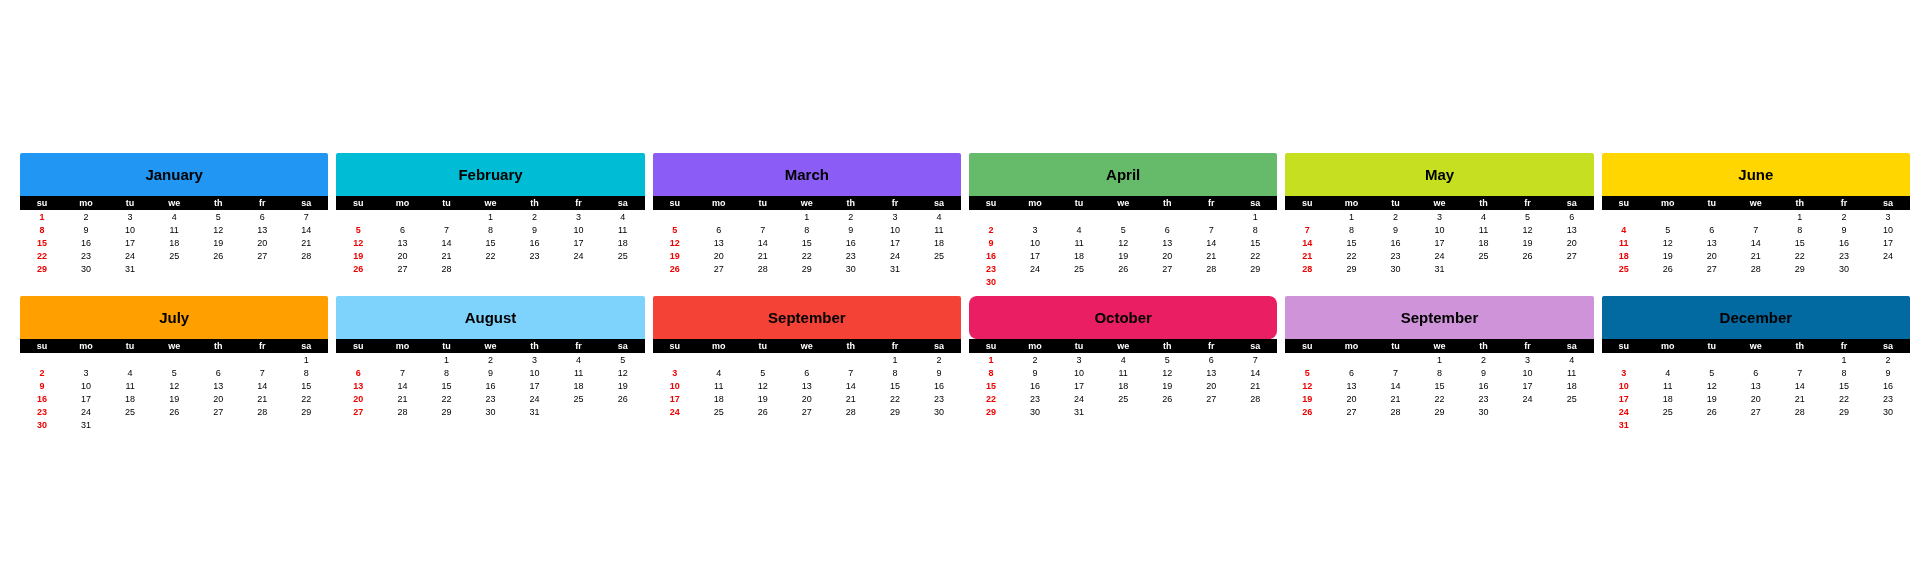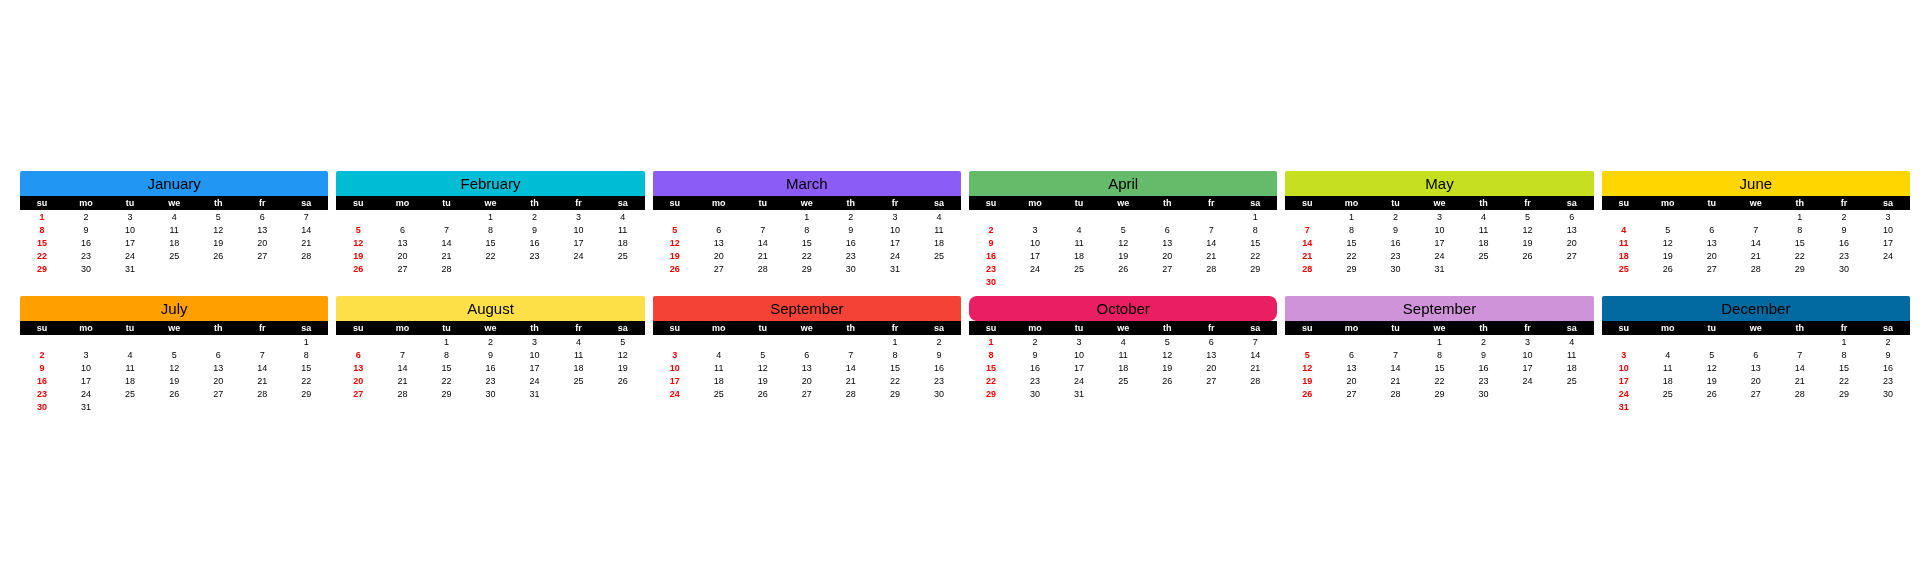--- a/index.html
+++ b/index.html
@@ -35,23 +35,23 @@
       flex: 1;
       padding: 10px 10px 10px 0;
     }
     .month-block {
       display: flex;
       flex-direction: column;
     }
     .month-header {
       color: #000;
       font-size: 15px;
-      font-weight: normal;
+      font-weight: bold;
       text-align: center;
-      padding: 4px 2px;
+      padding: 13px 2px;
       border-radius: 2px 2px 0 0;
     }
     .day-headers {
       display: grid;
       grid-template-columns: repeat(7, 1fr);
       background: #000;
       padding: 1px 0;
     }
     .day-header {
       text-align: center;
@@ -406,21 +406,21 @@
         <div class="day-cell">25</div>
         <div class="day-cell">26</div>
         <div class="day-cell">27</div>
         <div class="day-cell">28</div>
         <div class="day-cell">29</div>
         <div class="day-cell sunday">30</div>
         <div class="day-cell">31</div>
       </div>
     </div>
     <div class="month-block">
-      <div class="month-header" style="background: #fde047;">August</div>
+      <div class="month-header" style="background: #7dd3fc;">August</div>
       <div class="day-headers">
         <div class="day-header">su</div>
         <div class="day-header">mo</div>
         <div class="day-header">tu</div>
         <div class="day-header">we</div>
         <div class="day-header">th</div>
         <div class="day-header">fr</div>
         <div class="day-header">sa</div>
       </div>
       <div class="days-grid">

